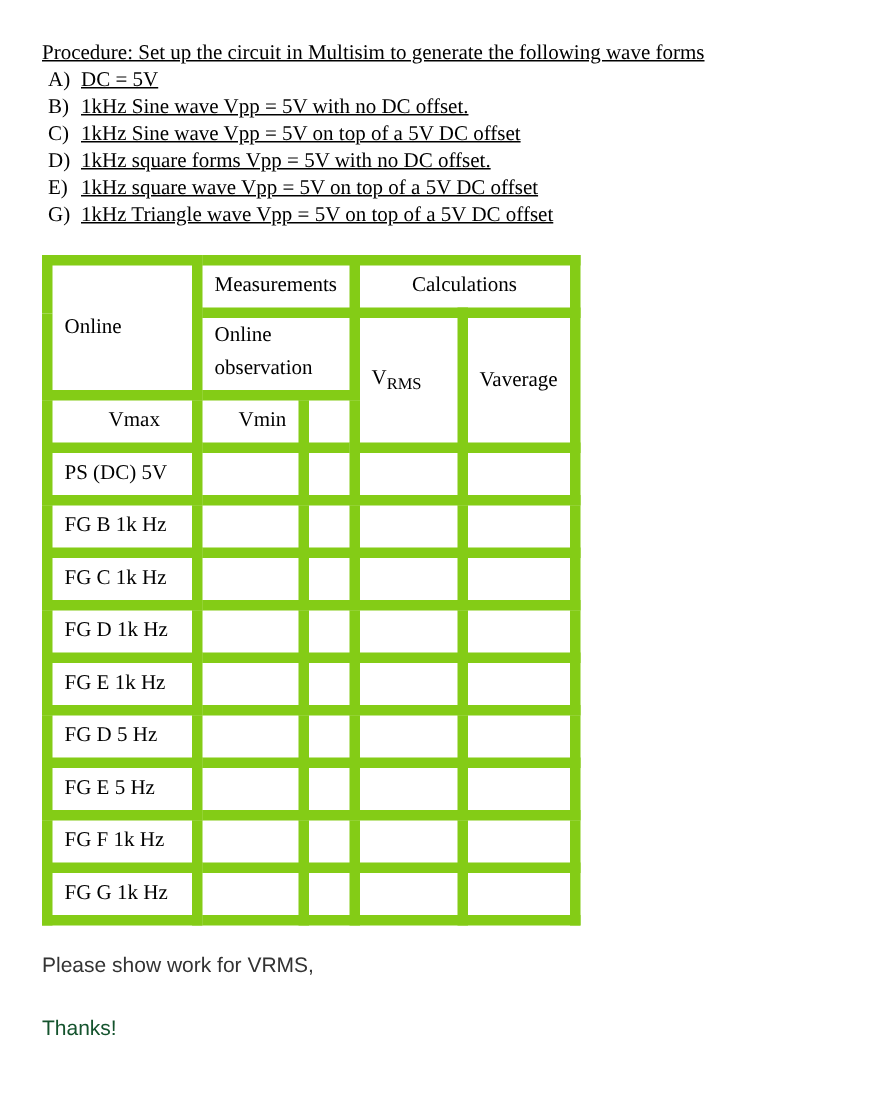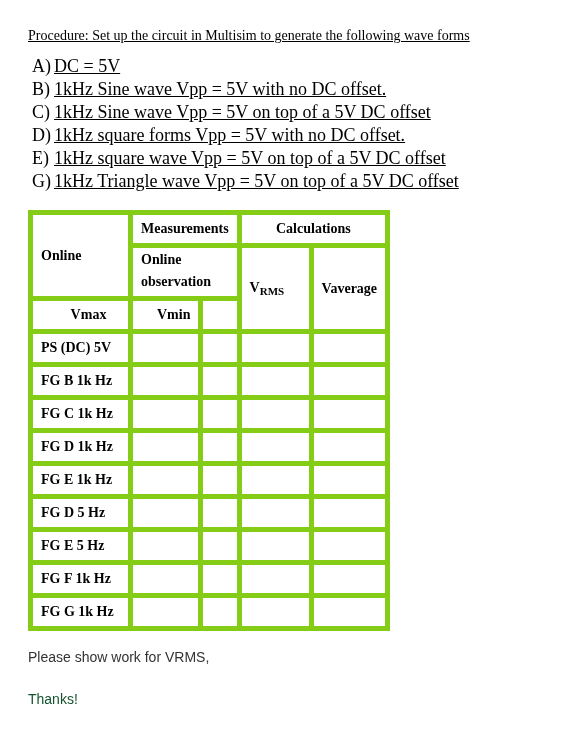--- a/index.html
+++ b/index.html
@@ -10,47 +10,47 @@
     body {
       font-family: "Times New Roman", Times, serif;
       font-size: 14px;
       color: #000;
       background: #fff;
       width: 588px;
       padding: 28px 28px 20px 28px;
     }
     .procedure-title {
       text-decoration: underline;
-      margin-bottom: 12px;
+      margin-bottom: 2px;
       font-size: 14px;
     }
     .wave-list {
       list-style: none;
       padding-left: 4px;
       margin-bottom: 18px;
     }
     .wave-list li {
       margin-bottom: 2px;
-      font-size: 18px;
+      font-size: 14px;
     }
     .wave-list .label {
       display: inline-block;
       width: 22px;
     }
     .wave-list .desc {
       text-decoration: underline;
     }
     table {
       border-collapse: collapse;
       margin-bottom: 18px;
     }
     table td, table th {
-      border: 5px solid #84cc16;
+      border: 7px solid #84cc16;
       padding: 6px 8px;
-      font-weight: bold;
+      font-weight: normal;
       font-size: 14px;
       text-align: left;
       vertical-align: middle;
     }
     .col-input { width: 100px; }
     .col-vmax, .col-vmin { width: 62px; padding-left: 24px; }
     .col-vrms, .col-vavg { width: 72px; }
     .center { text-align: center; }
     .sub-obs {
       text-align: left;

